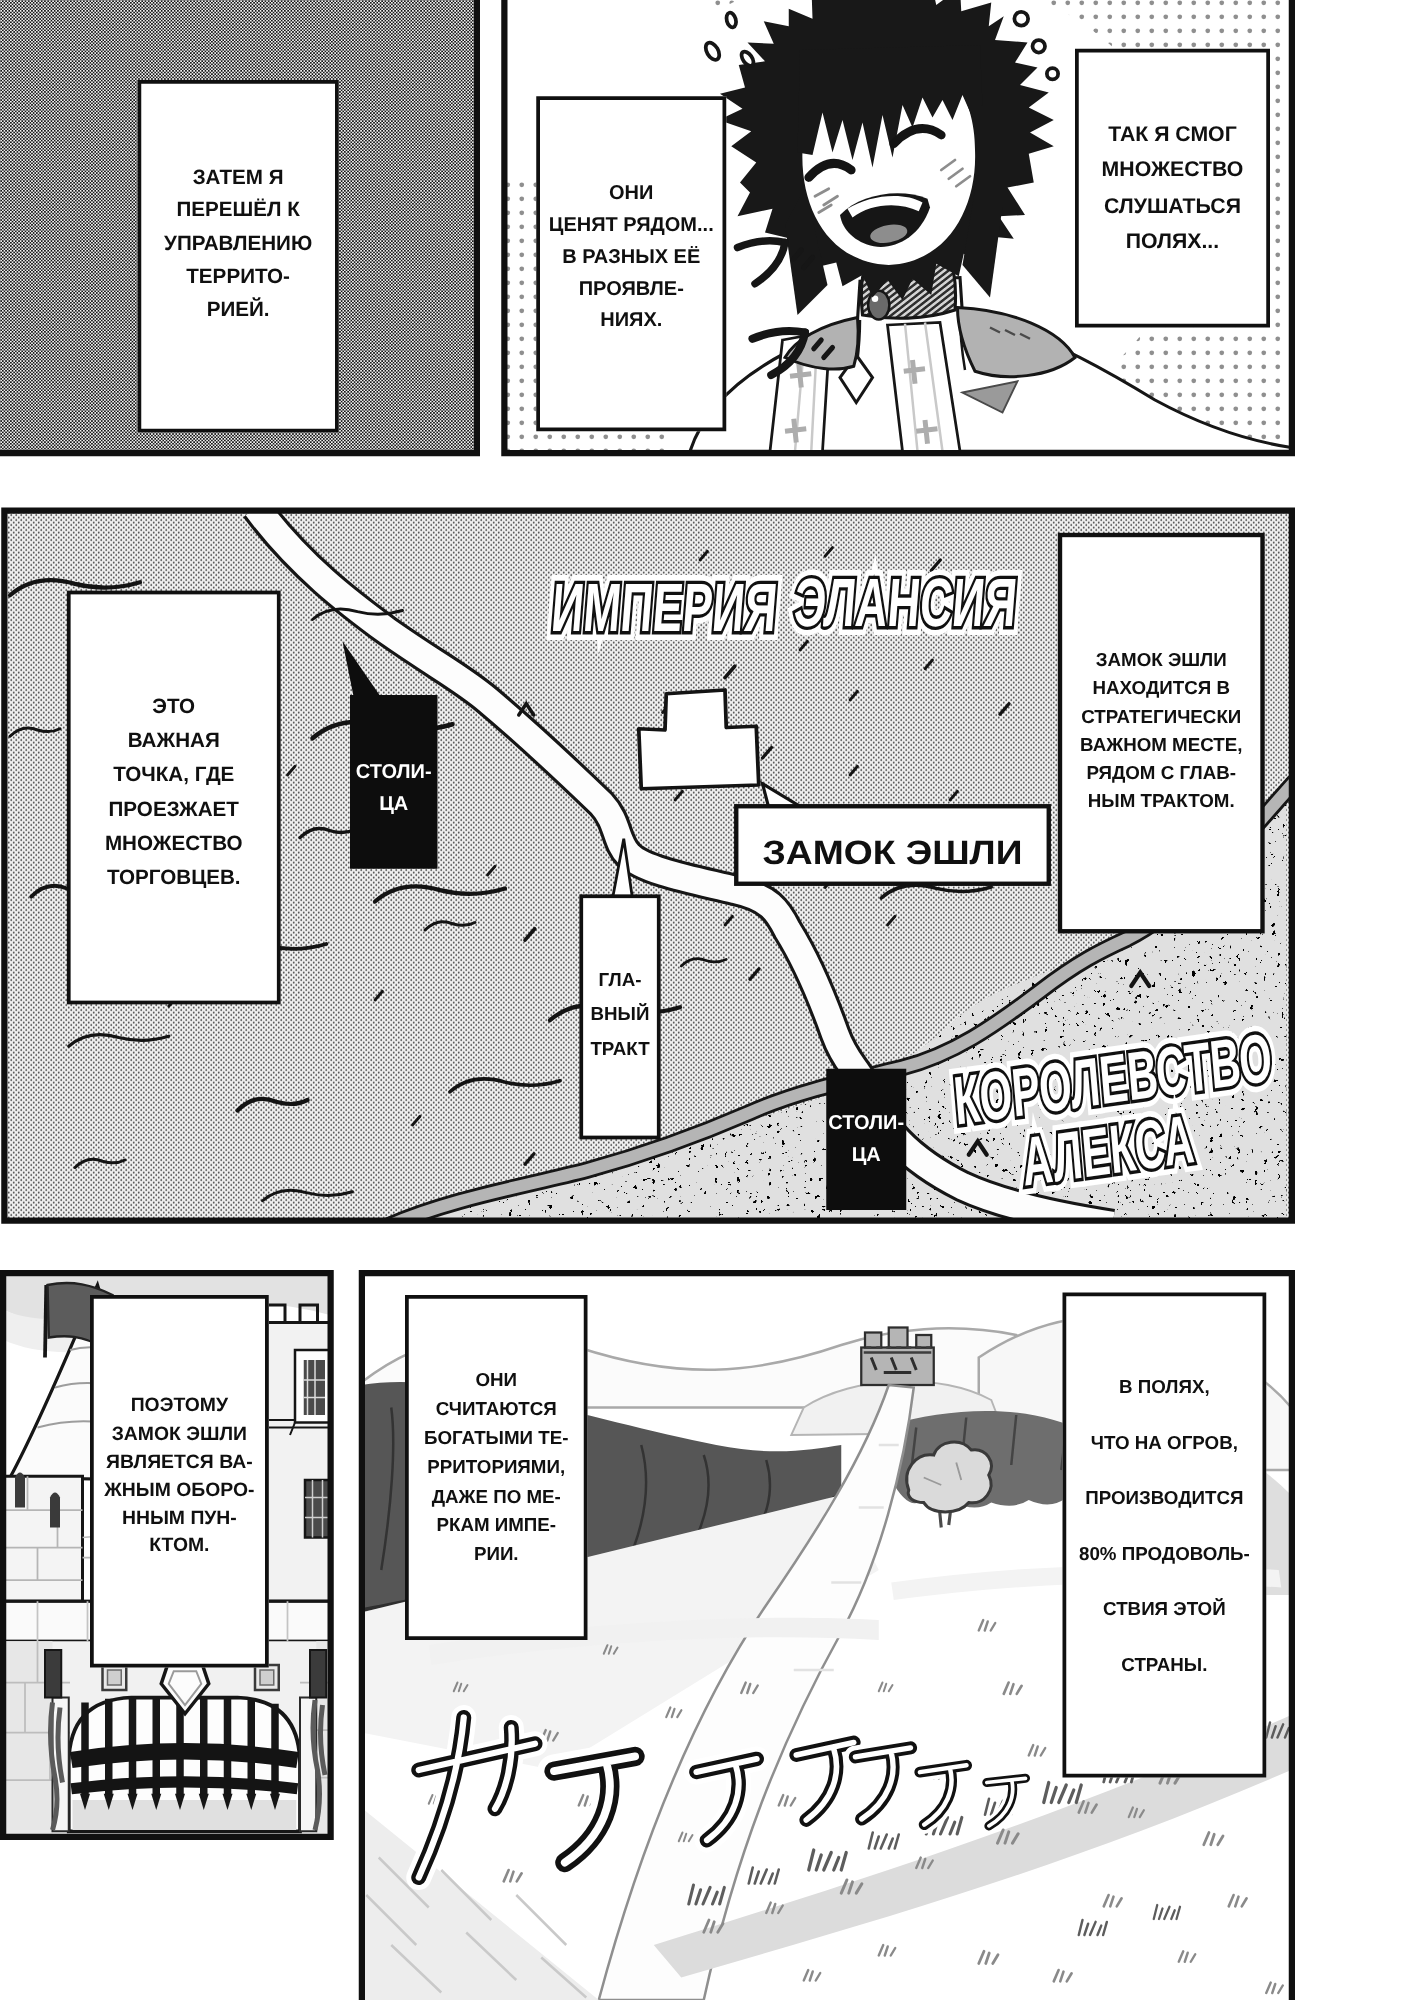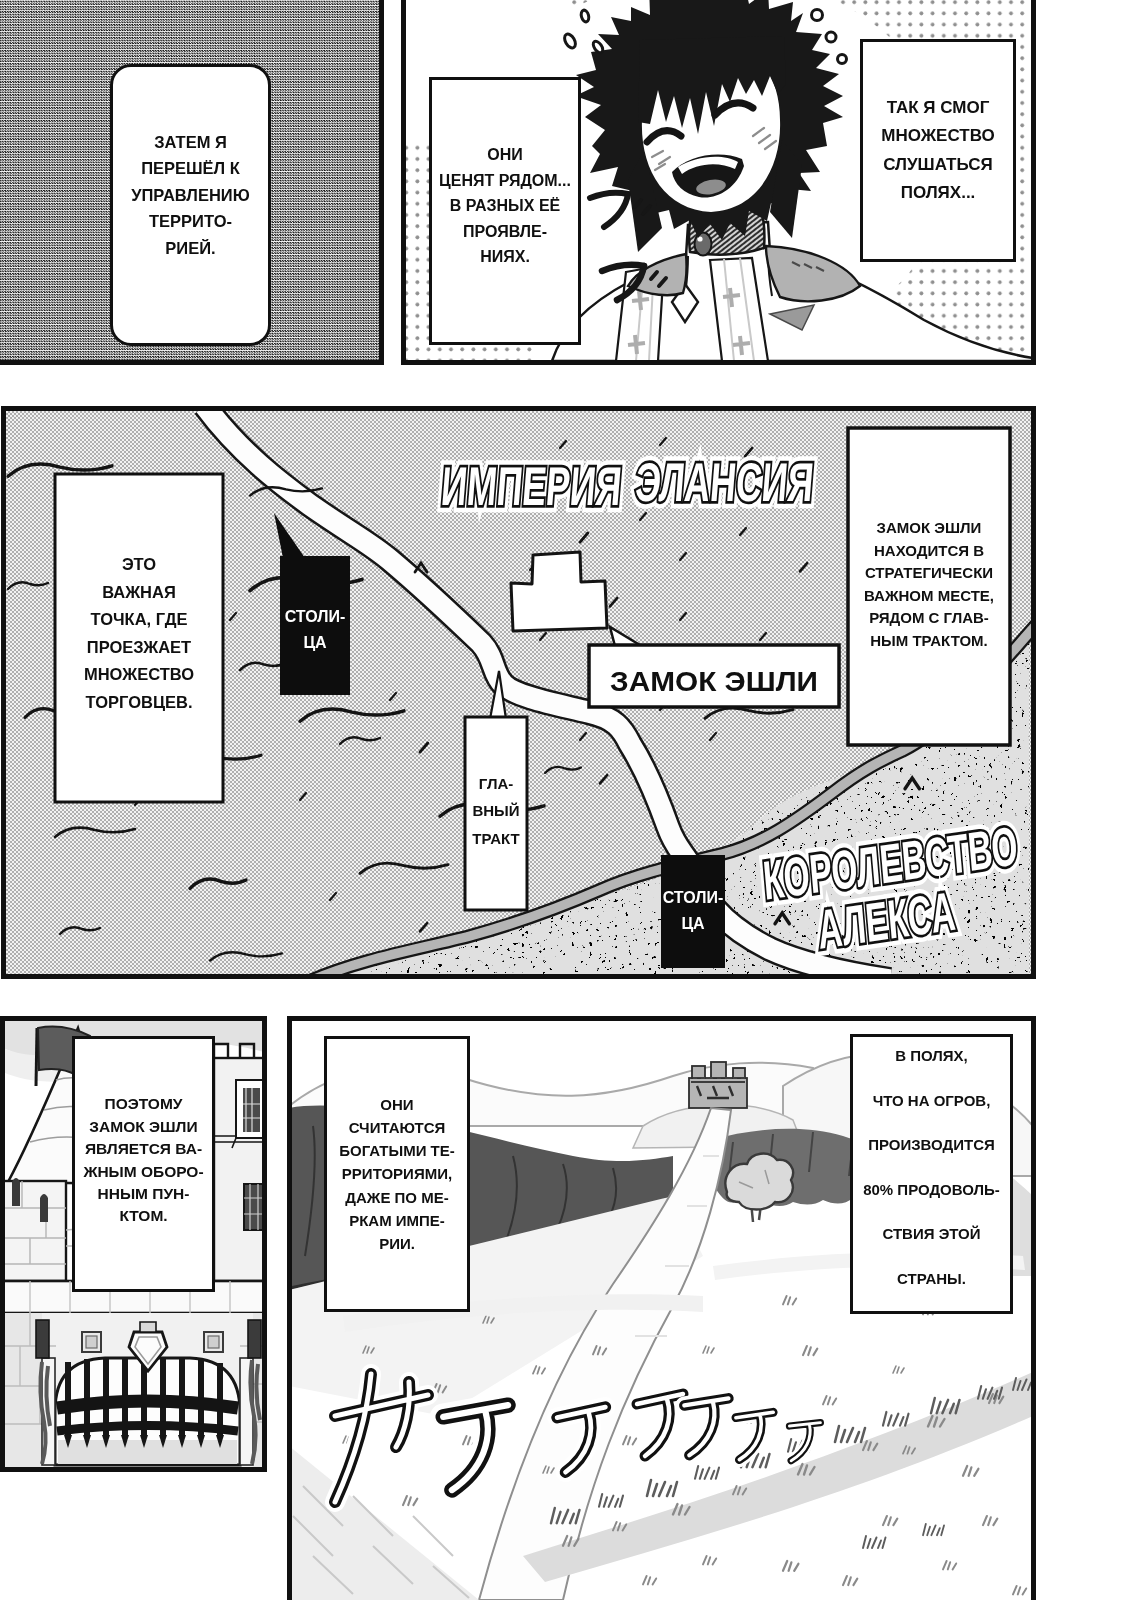--- a/index.html
+++ b/index.html
@@ -14,21 +14,21 @@
   svg text{font-family:"Liberation Sans",sans-serif;font-weight:bold;}
 </style>
 </head>
 <body>
 
 <div id="page">
 
   <div class="panel" id="panelA" style="left:-6px;top:-6px;width:390px;height:371px;
        background:conic-gradient(#161616 25%,#f2f2f2 0 50%,#161616 0 75%,#f2f2f2 0) 0 0/2.6px 2.6px;"></div>
 
-  <div class="tbox" style="left:110px;top:64px;width:161px;height:282px;font-size:16.5px;line-height:26.5px;padding-bottom:20px;border-radius:21px;">
+  <div class="tbox" style="left:110px;top:64px;width:161px;height:282px;font-size:16.5px;line-height:26.5px;padding-bottom:20px;">
     <div>ЗАТЕМ Я</div>
       <div>ПЕРЕШЁЛ К</div>
       <div>УПРАВЛЕНИЮ</div>
       <div>ТЕРРИТО-</div>
       <div>РИЕЙ.</div>
   </div>
 
   <div class="panel" id="panelB" style="left:401px;top:-6px;width:635px;height:371px;background:transparent;"></div>
   <svg id="boySvg" style="left:404px;top:0px;z-index:1;" width="629" height="361" viewBox="0 0 629 361">
     <defs>
@@ -413,21 +413,21 @@
       <path d="M252,344 Q248,372 254,400 Q258,424 252,448 M258,348 Q254,376 260,404" fill="none" stroke="#5a5a5a" stroke-width="4"></path>
 
       <path d="M134,316 L162,316 L167,331 L148,355 L129,331 Z" fill="#fcfcfc" stroke="#161616" stroke-width="2.8"></path>
       <path d="M139,321 L157,321 L161,331 L148,348 L135,331 Z" fill="none" stroke="#9a9a9a" stroke-width="1.6"></path>
       <path d="M140,306 L156,306 L156,316 L140,316 Z" fill="#d9d9d9" stroke="#161616" stroke-width="1.6"></path>
     </g>
 
     <rect x="2.5" y="2.5" width="262" height="451" fill="none" stroke="#101010" stroke-width="5"></rect>
   </svg>
 
-  <div class="tbox" style="left:72px;top:1036px;width:143px;height:256px;font-size:15.5px;line-height:22.4px;padding-bottom:7px;">
+  <div class="tbox" style="left:72px;top:1036px;width:143px;height:298px;font-size:15.5px;line-height:22.4px;padding-bottom:7px;">
     <div>ПОЭТОМУ</div>
       <div>ЗАМОК ЭШЛИ</div>
       <div>ЯВЛЯЕТСЯ ВА-</div>
       <div>ЖНЫМ ОБОРО-</div>
       <div>ННЫМ ПУН-</div>
       <div>КТОМ.</div>
   </div>
 
   <svg id="fieldSvg" style="left:283px;top:1016px;z-index:1;" width="756" height="584" viewBox="0 0 756 584">
     <defs>
@@ -567,21 +567,21 @@
   <div class="tbox" style="left:324px;top:1036px;width:146px;height:276px;font-size:15px;line-height:23.2px;">
     <div>ОНИ</div>
       <div>СЧИТАЮТСЯ</div>
       <div>БОГАТЫМИ ТЕ-</div>
       <div>РРИТОРИЯМИ,</div>
       <div>ДАЖЕ ПО МЕ-</div>
       <div>РКАМ ИМПЕ-</div>
       <div>РИИ.</div>
   </div>
 
-  <div class="tbox" style="left:850px;top:1034px;width:163px;height:280px;font-size:15px;line-height:23.5px;padding-bottom:14px;gap:21px;">
+  <div class="tbox" style="left:850px;top:1034px;width:163px;height:388px;font-size:15px;line-height:23.5px;padding-bottom:14px;gap:21px;">
     <div>В ПОЛЯХ,</div>
       <div>ЧТО НА ОГРОВ,</div>
       <div>ПРОИЗВОДИТСЯ</div>
       <div>80% ПРОДОВОЛЬ-</div>
       <div>СТВИЯ ЭТОЙ</div>
       <div>СТРАНЫ.</div>
   </div>
 
 </div>
 

